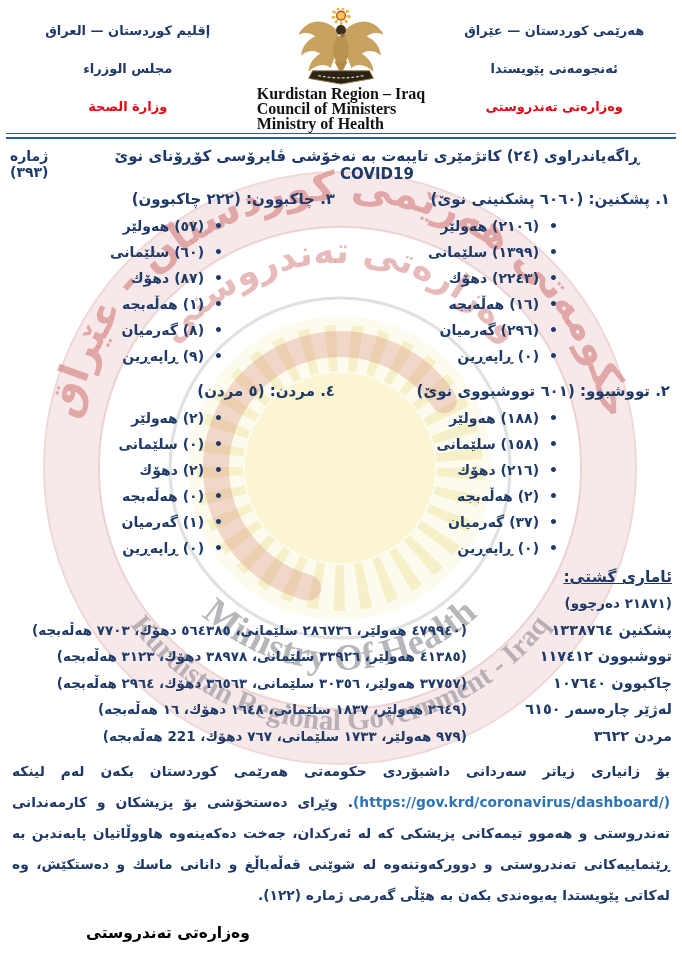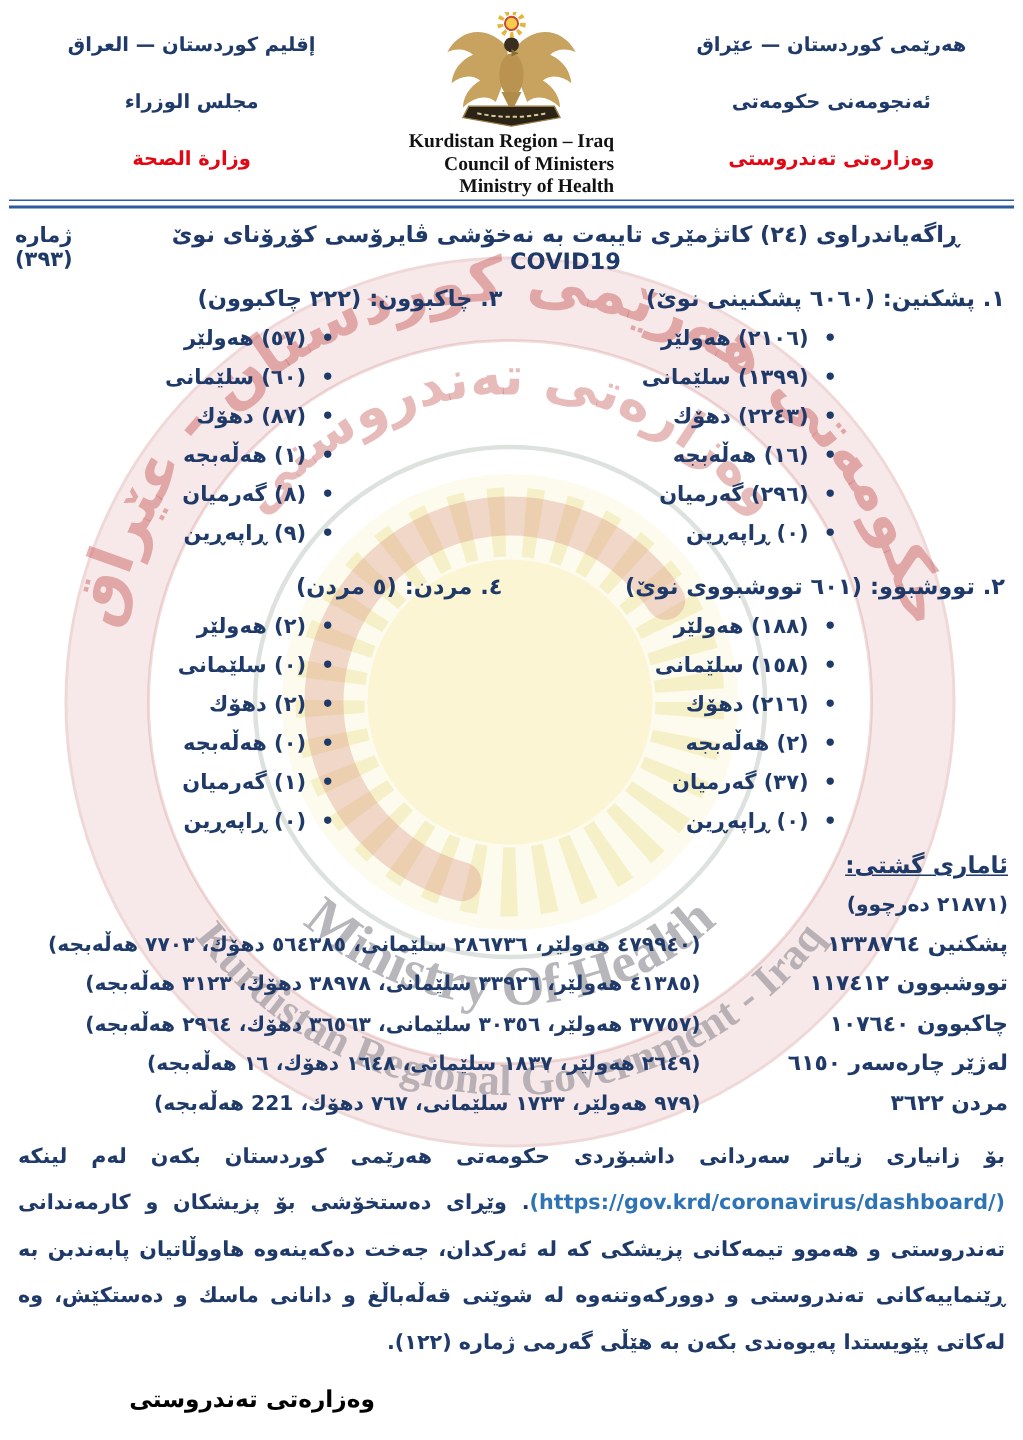--- a/index.html
+++ b/index.html
@@ -6,22 +6,22 @@
   .page{width:682px;height:960px;background:#ffffff;position:relative;overflow:hidden;
         font-family:"DejaVu Sans",sans-serif;color:#1f3a68;direction:rtl;margin:0 auto;}
   .layer{position:relative;z-index:1;}
   
   .watermark{position:absolute;left:40px;top:168px;width:600px;height:600px;z-index:0;}
   
   .header{display:flex;align-items:flex-start;padding:8px 12px 0;}
   .h-col{flex:1;text-align:center;font-weight:bold;font-size:13px;line-height:38px;padding-top:4px;}
   .h-red{color:#e30613;}
   .h-center{flex:0 0 195px;display:flex;flex-direction:column;align-items:center;}
-  .h-en{font-family:"Liberation Serif","DejaVu Serif",serif;font-size:13px;color:#121212;
-        line-height:15px;font-weight:600;direction:ltr;text-align:right;}
+  .h-en{font-family:"Liberation Serif","DejaVu Serif",serif;font-size:16px;color:#121212;
+        line-height:15px;font-weight:600;direction:ltr;text-align:left;}
   .divider{height:3px;border-top:1px solid #2e5aa0;border-bottom:2px solid #2e5aa0;margin:2px 6px 0;}
   
   .title-row{display:flex;align-items:baseline;padding:8px 10px 0;}
   .doc-title{flex:1;font-weight:bold;font-size:15px;text-align:center;}
   .doc-number{flex:0 0 72px;font-weight:bold;font-size:14px;text-align:left;}
   
   .sections{display:grid;grid-template-columns:1fr 1fr;padding:2px 6px 0;}
   .sec-head{font-weight:bold;font-size:15px;line-height:25px;padding:2px 6px 0;}
   .sec-list{margin:1px 118px 2px 0;}
   .item{display:flex;align-items:baseline;gap:10px;font-weight:bold;font-size:14px;line-height:26px;}
@@ -70,21 +70,21 @@
       <textPath href="#arcBotInner" startOffset="50%" text-anchor="middle">Ministry Of Health</textPath>
     </text>
     <text font-family="Liberation Serif, DejaVu Serif, serif" font-size="29" font-weight="bold" fill="rgba(115,115,125,0.48)">
       <textPath href="#arcBotOuter" startOffset="50%" text-anchor="middle">Kurdistan Regional Government - Iraq</textPath>
     </text>
   </svg>
 
   <div class="header layer">
     <div class="h-col">
       <div>هەرێمی کوردستان — عێراق</div>
-      <div>ئەنجومەنی حکومەتی</div>
+      <div>ئەنجومەنی پێویستدا</div>
       <div class="h-red">وەزارەتی تەندروستی</div>
     </div>
     <div class="h-center">
       <svg width="96" height="78" viewBox="0 0 100 82">
         <circle cx="50" cy="8" r="8" fill="none" stroke="#e2b93c" stroke-width="4" stroke-dasharray="2.5 3"></circle>
         <circle cx="50" cy="8" r="4.6" fill="#f3cc49" stroke="#cc4437" stroke-width="1.4"></circle>
         <g fill="#c8a360">
           <path d="M47 25 C35 10 15 10 5 28 C12 25 19 26 23 30 C14 34 9 41 8 50 C15 44 23 44 28 48 C20 53 16 60 16 67 C24 59 33 58 39 63 L48 40 Z"></path>
           <path d="M53 25 C65 10 85 10 95 28 C88 25 81 26 77 30 C86 34 91 41 92 50 C85 44 77 44 72 48 C80 53 84 60 84 67 C76 59 67 58 61 63 L52 40 Z"></path>
         </g>

